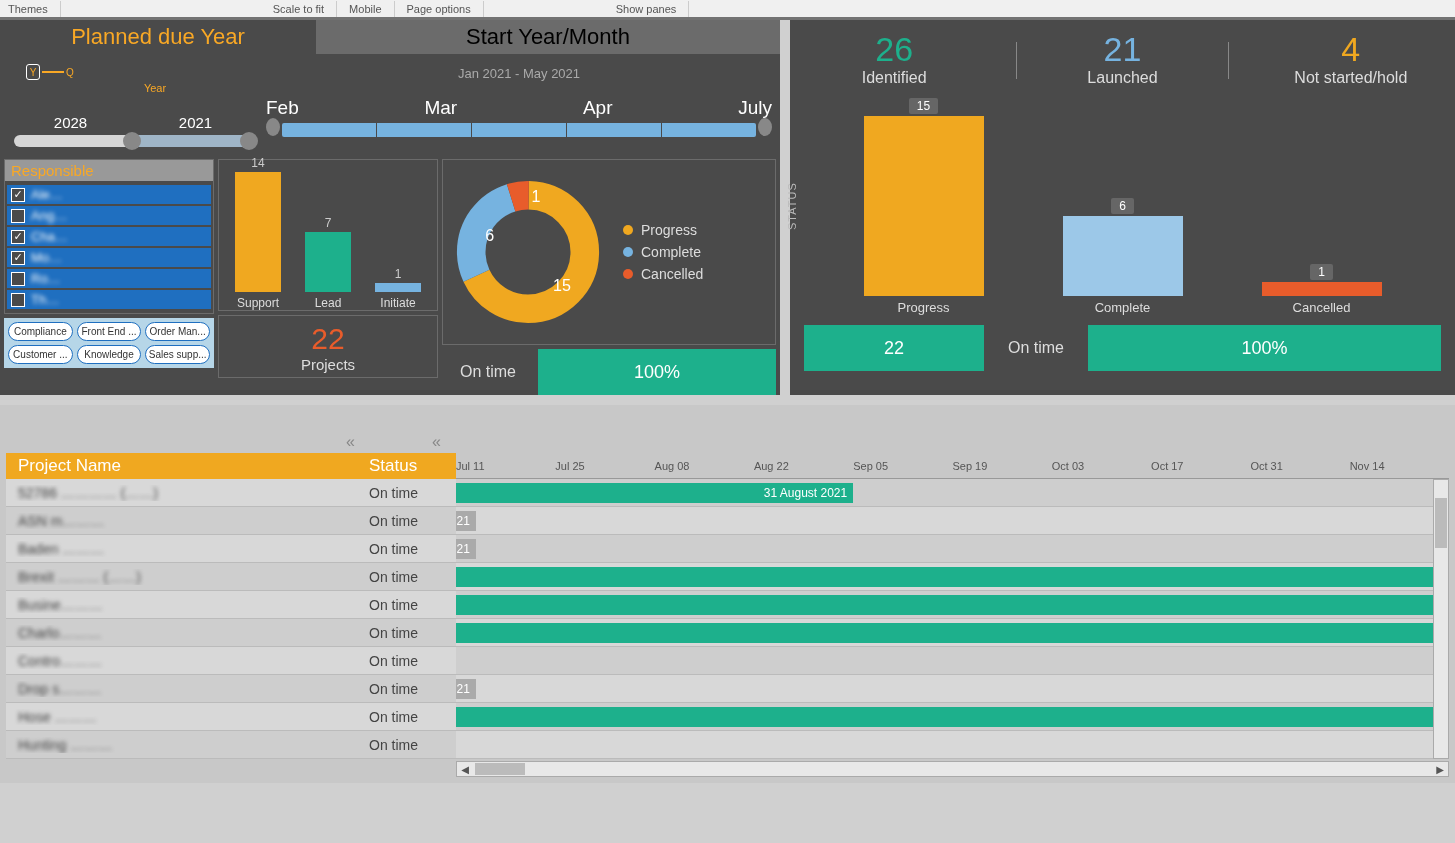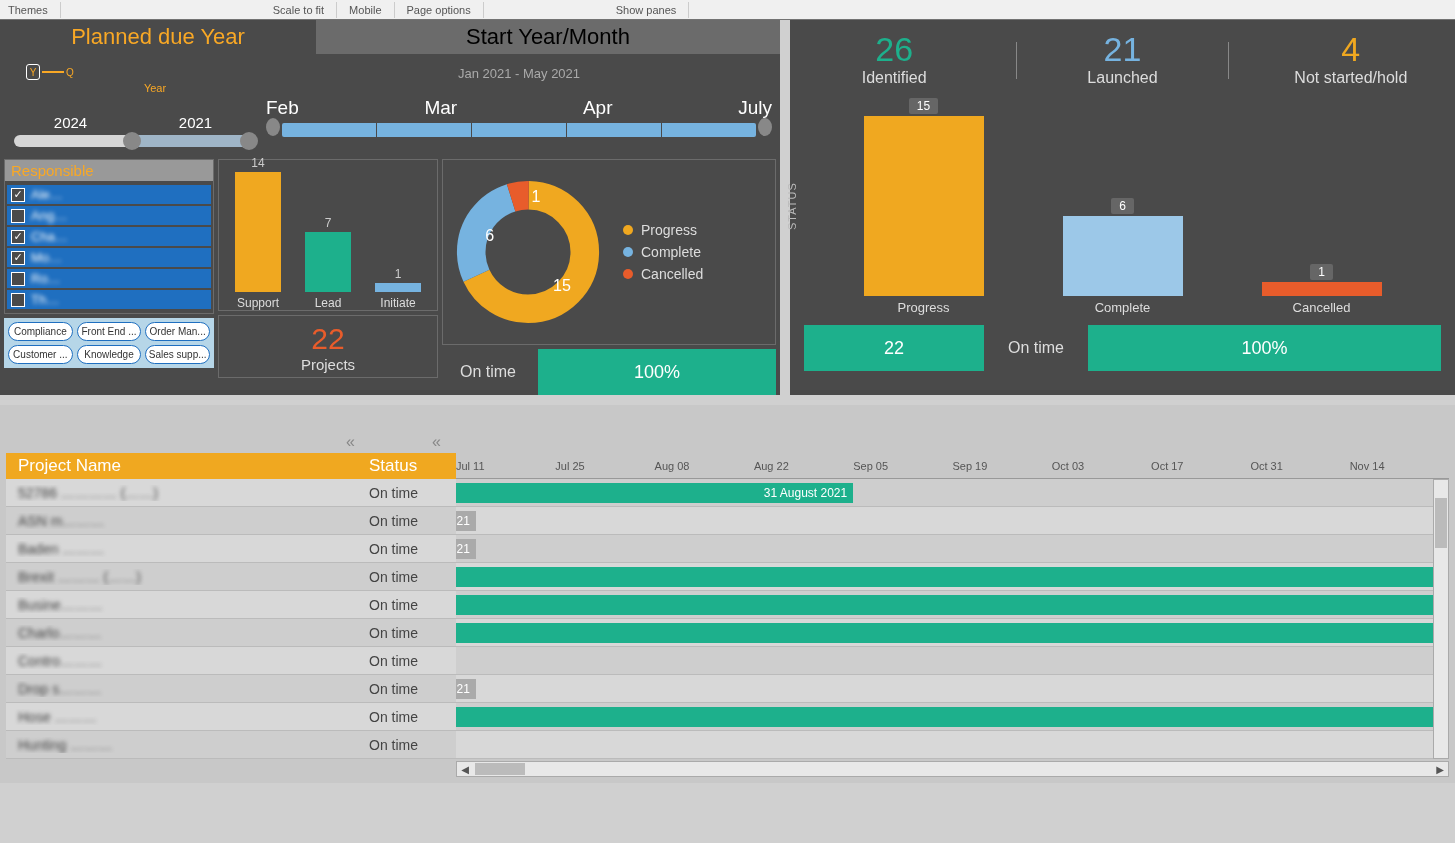--- a/index.html
+++ b/index.html
@@ -1,17 +1,17 @@
 <!DOCTYPE html>
 <html><head>
 <meta charset="utf-8">
 <style>
   * { box-sizing: border-box; margin: 0; padding: 0; }
   body { font-family: "Segoe UI", Arial, sans-serif; background: #d0d0d0; width: 1455px; height: 843px; overflow: hidden; font-size: 13px; }
-  .toolbar { background: #f0f0f0; border-bottom: 1px solid #737373; display: flex; align-items: center; height: 20px; font-size: 11px; color: #555; }
+  .toolbar { background: #f0f0f0; border-bottom: 3px solid #737373; display: flex; align-items: center; height: 20px; font-size: 11px; color: #555; }
   .toolbar-item { padding: 2px 12px; border-right: 1px solid #ccc; cursor: pointer; }
   .toolbar-item:first-child { padding-left: 8px; }
   .toolbar-spacer { flex: 0 0 auto; }
 
   .dash { display: grid; grid-template-columns: 780px 1fr; gap: 10px; padding: 0; }
 
   
   .left-panel { background: #4a4a4a; color: #fff; display: flex; flex-direction: column; }
   .titles { display: flex; }
   .t-left { width: 316px; text-align: center; color: #f9a825; font-size: 22px; padding: 4px 0; background: #4a4a4a; }
@@ -138,21 +138,21 @@
 
     <div class="slider-row">
       <div class="slider-left">
         <div class="yq-toggle">
           <span class="yq-box">Y</span>
           <span class="yq-track"></span>
           <span>Q</span>
         </div>
         <div class="yq-label">Year</div>
         <div class="year-ticks">
-          <span>2024</span>
+          <span>2028</span>
           <span>2021</span>
         </div>
         <div class="year-slider">
           <div class="year-slider-fill"></div>
           <div class="year-handle" style="left:46%"></div>
           <div class="year-handle" style="right:-6px"></div>
         </div>
       </div>
       <div class="slider-right">
         <div class="month-range-label">Jan 2021 - May 2021</div>

